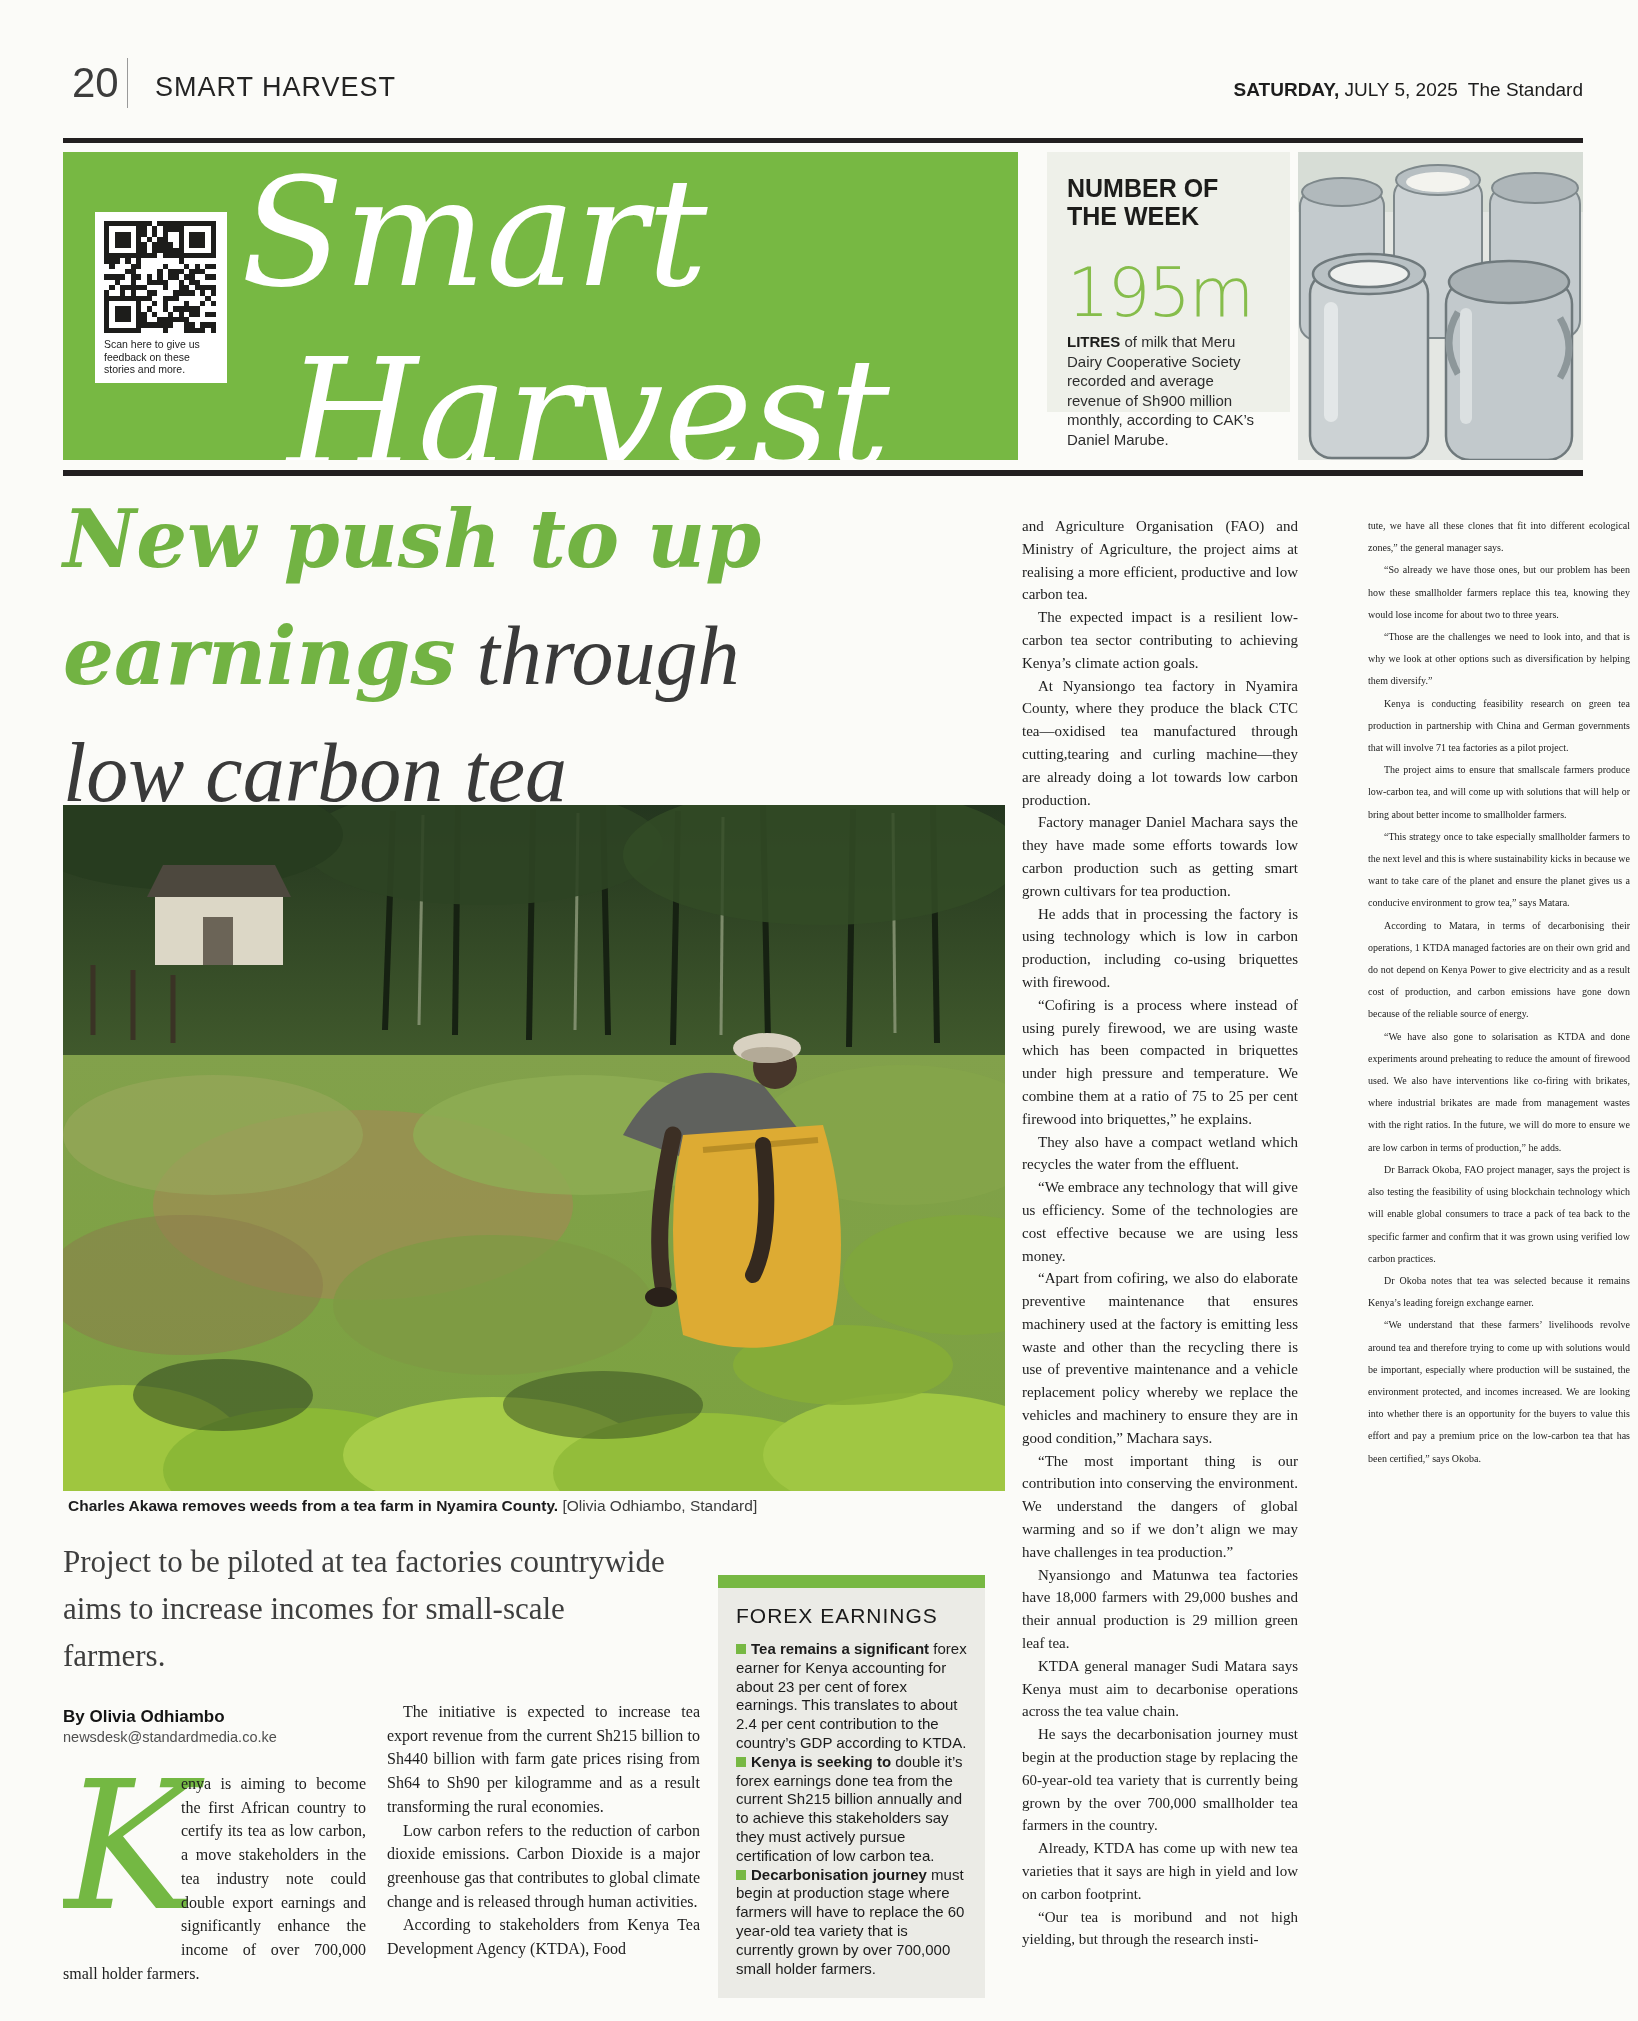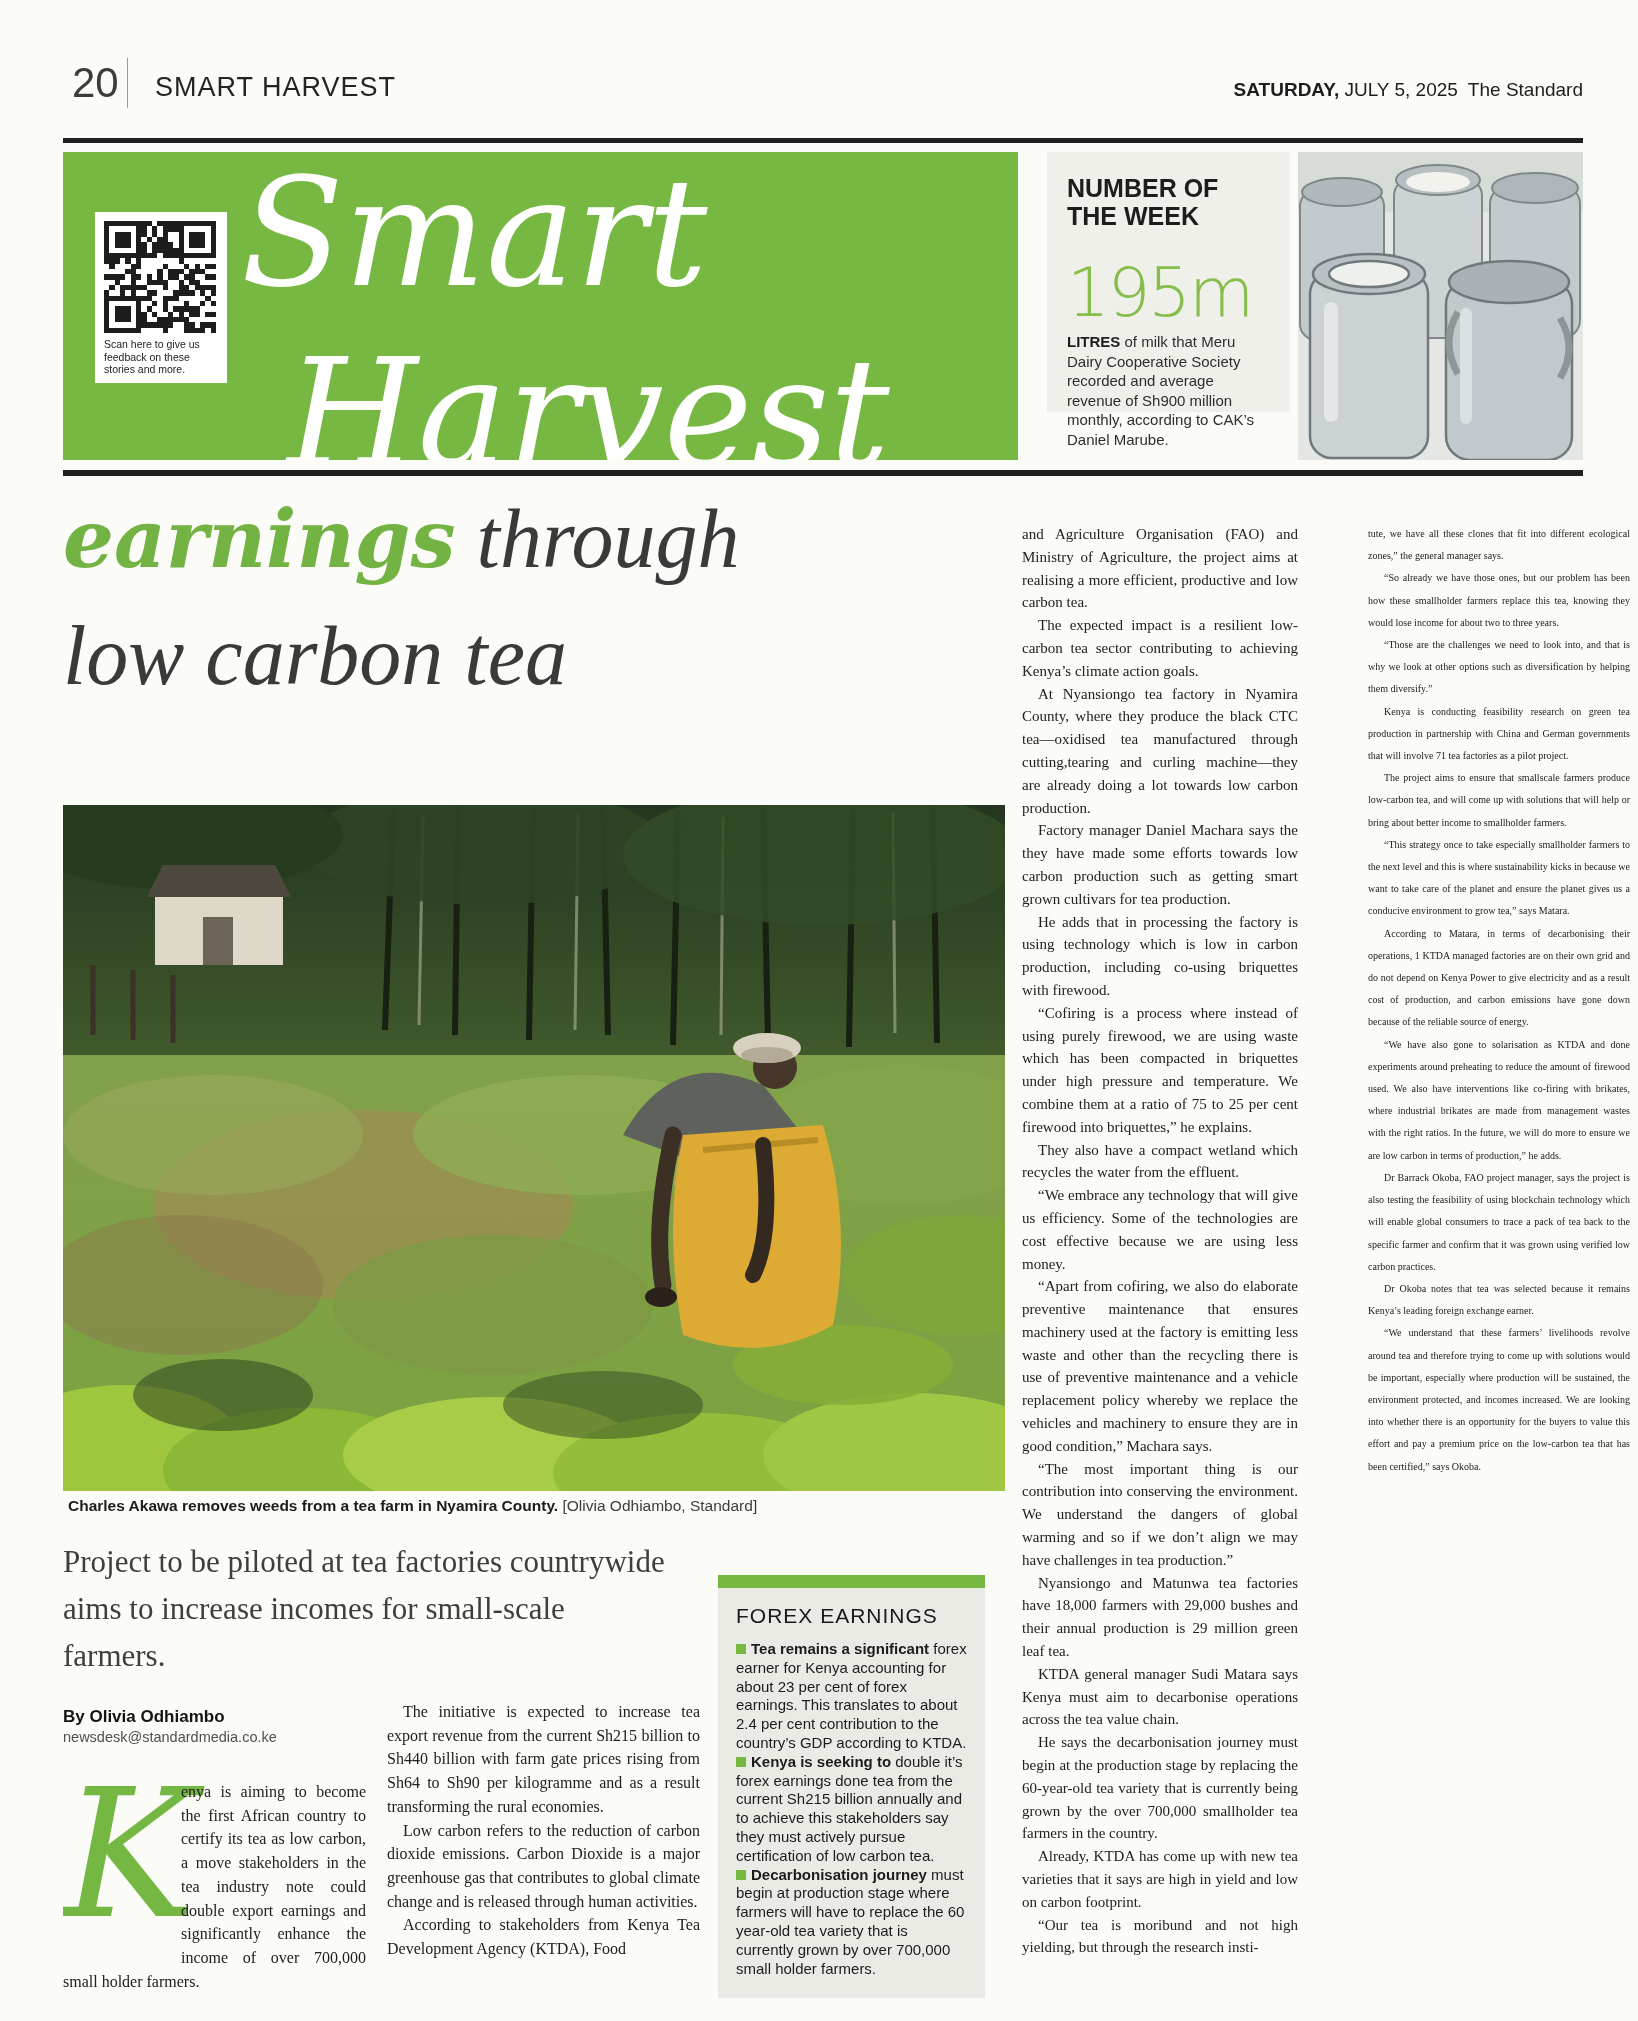--- a/index.html
+++ b/index.html
@@ -63,21 +63,21 @@
   
   .standfirst{position:absolute;left:63px;top:1538px;width:610px;font-family:"Liberation Serif",serif;
       font-size:31px;line-height:47px;color:#3e3e3e;}
   .byline{position:absolute;left:63px;top:1706px;font-family:"Liberation Sans",sans-serif;}
   .byline .name{font-weight:bold;font-size:17px;color:#141414;line-height:22px;}
   .byline .email{font-size:14.5px;color:#4f4f4f;line-height:19px;}
 
   
   .bodycol{position:absolute;overflow:hidden;font-family:"Liberation Serif",serif;color:#212121;}
   .bodycol p{margin:0;text-align:justify;text-indent:16px;}
-  .bodycol p.noind{text-indent:0;margin-top:8px;}
+  .bodycol p.noind{text-indent:0;}
   .col1{left:63px;top:1772px;width:303px;height:249px;font-size:16px;line-height:23.7px;}
   .col2{left:387px;top:1700px;width:313px;height:321px;font-size:16px;line-height:23.7px;}
   .col3{left:1022px;top:515px;width:276px;height:1495px;font-size:15px;line-height:22.8px;}
   .col4{left:1368px;top:515px;width:262px;height:1495px;font-size:10px;line-height:22.2px;}
   .dropcap{float:left;width:118px;height:166px;font-family:"DejaVu Serif","Liberation Serif",serif;
       font-style:italic;color:#74b843;font-size:178px;line-height:150px;text-indent:0;}
 
   
   .forexbox{position:absolute;left:718px;top:1575px;width:267px;}
   .forexbar{height:13px;background:#77b843;}
@@ -583,20 +583,21 @@
         <path d="M262 166 q18 30 0 60" fill="none" stroke="#8d979a" stroke-width="7"></path>
       </g>
       <rect x="26" y="150" width="14" height="120" rx="7" fill="#e9ecec" opacity="0.8"></rect>
       <rect x="162" y="156" width="12" height="116" rx="6" fill="#e6e9e9" opacity="0.7"></rect>
     </svg>
   </div>
 
   <div class="rule2" data-interactable="false"></div>
 
   <div class="headline" data-interactable="false">
+    <div><span class="hl-green" data-interactable="false">New push to up</span></div>
     <div><span class="hl-green" data-interactable="false">earnings</span><span class="hl-dark" data-interactable="false"> through</span></div>
     <div><span class="hl-dark" data-interactable="false">low carbon tea</span></div>
   </div>
 
   <div class="mainphoto" data-interactable="false">
     <svg width="942" height="686" viewBox="0 0 942 686" preserveAspectRatio="none" data-interactable="false">
       <defs>
         <linearGradient id="field" x1="0" y1="0" x2="0" y2="1">
           <stop offset="0" stop-color="#86a052"></stop>
             <stop offset="1" stop-color="#7ba23f"></stop>

